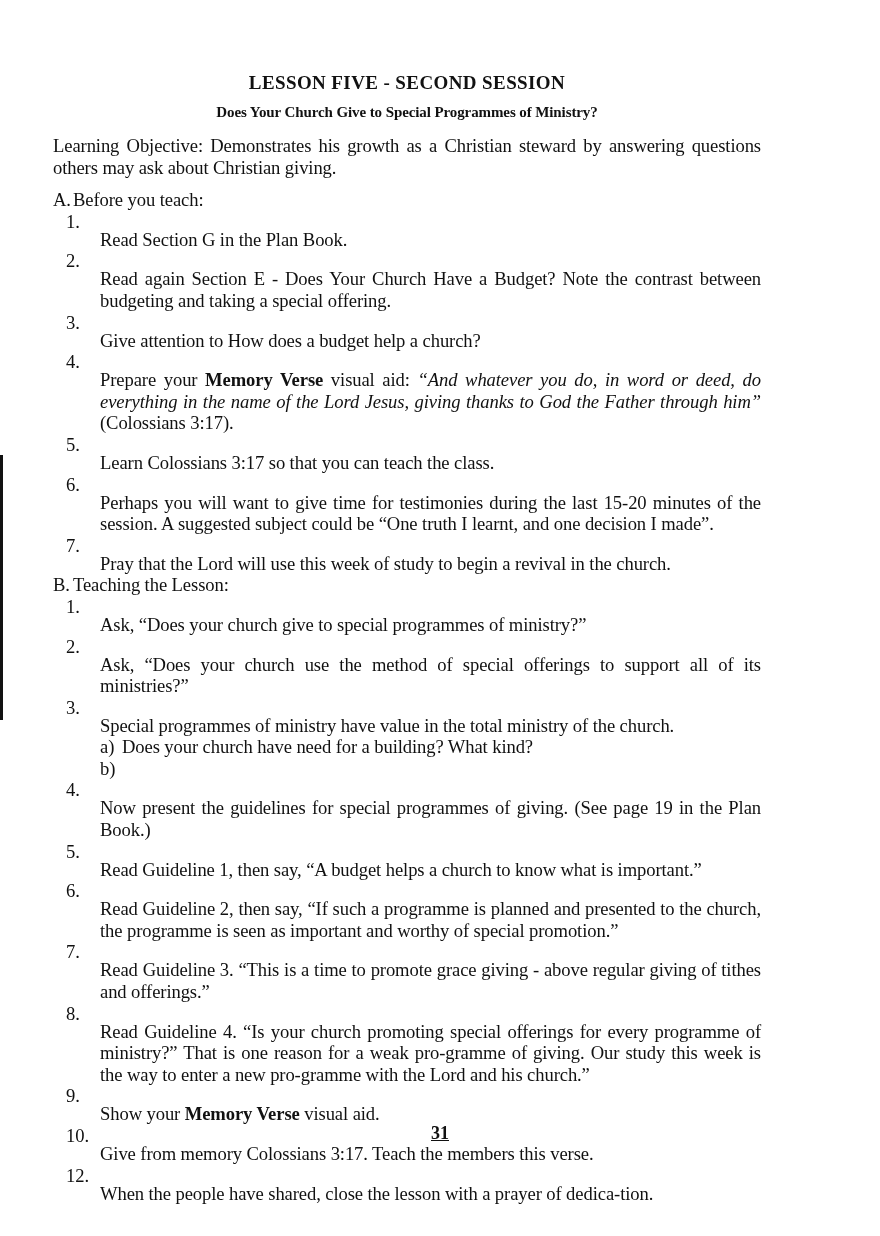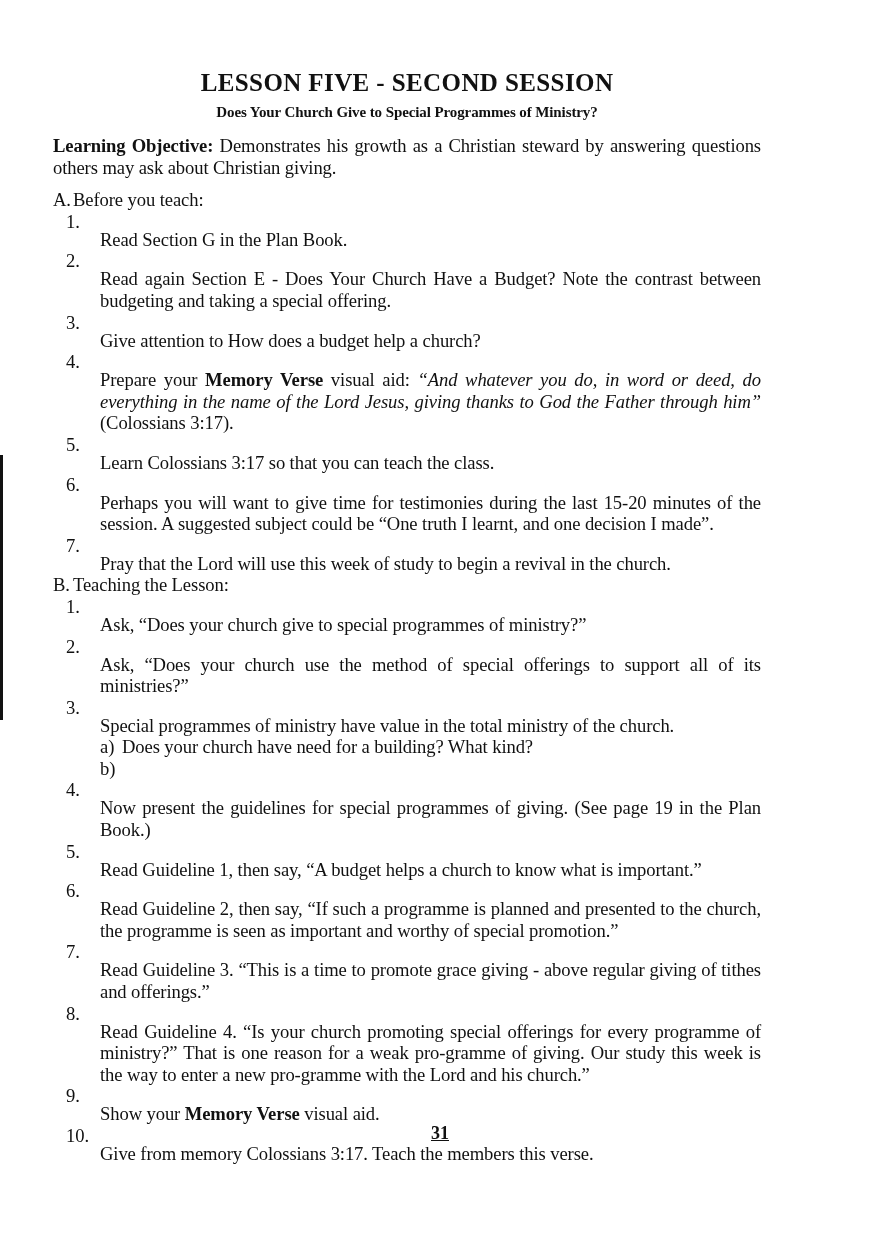--- a/index.html
+++ b/index.html
@@ -9,28 +9,28 @@
       color: #111111;
     }
     .edge-line {
       position: absolute; left: 0; top: 455px; width: 3px; height: 265px; background: #111;
     }
     .page {
       position: absolute; left: 53px; top: 72px; width: 708px;
       font-size: 18.6px; line-height: 21.6px; letter-spacing: -0.1px;
     }
     .title {
-      text-align: center; font-weight: bold; font-size: 25px; letter-spacing: 0.4px;
+      text-align: center; font-weight: bold; font-size: 19px; letter-spacing: 0.4px;
       margin: 0 0 7px 0; line-height: 22px;
     }
     .subtitle {
       text-align: center; font-weight: bold; font-size: 15px; margin: 0 0 12px 0; line-height: 22px;
     }
     .objective { text-align: justify; margin: 0 0 11px 0; }
-    .objective b { font-weight: bold; }
+    .objective b { font-weight: normal; }
     .section { margin: 0; }
     .section-head { display: flex; }
     .section-letter { width: 20px; flex: none; }
     .items { margin: 0; padding: 0; list-style: none; }
     .item { display: flex; }
     .num { width: 47px; flex: none; text-align: left; padding-left: 13px; box-sizing: border-box; }
     .num.two { padding-left: 13px; width: 47px; }
     .txt { flex: 1; text-align: justify; margin-top: 18px; }
     .sub { display: flex; }
     .sub-l { width: 22px; flex: none; }
@@ -137,17 +137,21 @@
           <span class="txt">Read Guideline 4. “Is your church promoting special offerings for every programme of ministry?” That is one reason for a weak pro-gramme of giving. Our study this week is the way to enter a new pro-gramme with the Lord and his church.”</span>
         </div>
       <div class="item">
           <span class="num">9.</span>
           <span class="txt"><span>Show your </span><span class="memory">Memory Verse</span><span> visual aid.</span></span>
         </div>
       <div class="item">
           <span class="num two">10.</span>
           <span class="txt">Give from memory Colossians 3:17. Teach the members this verse.</span>
         </div>
+      <div class="item">
+          <span class="num two">12.</span>
+          <span class="txt">When the people have shared, close the lesson with a prayer of dedica-tion.</span>
+        </div>
     </div>
   </div>
 </div>
 
 <div class="page-num">31</div>
 
 </body></html>

